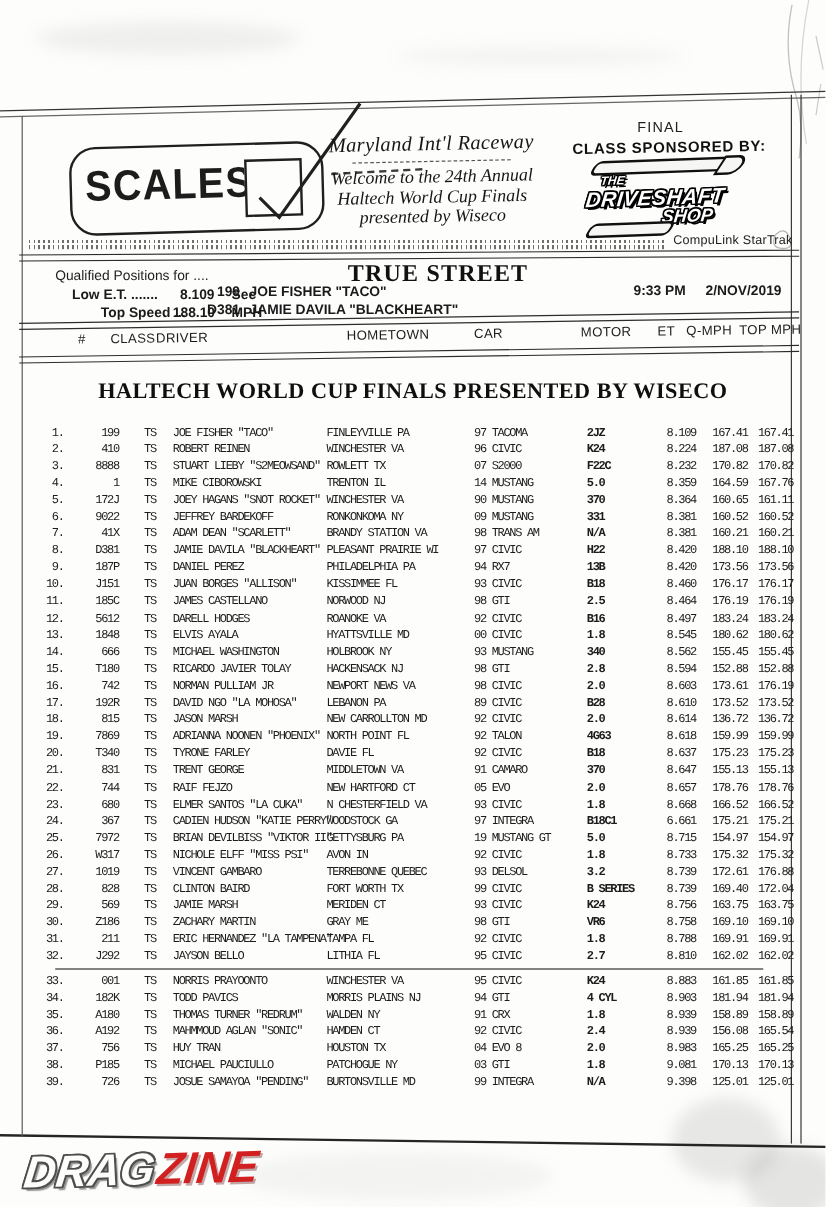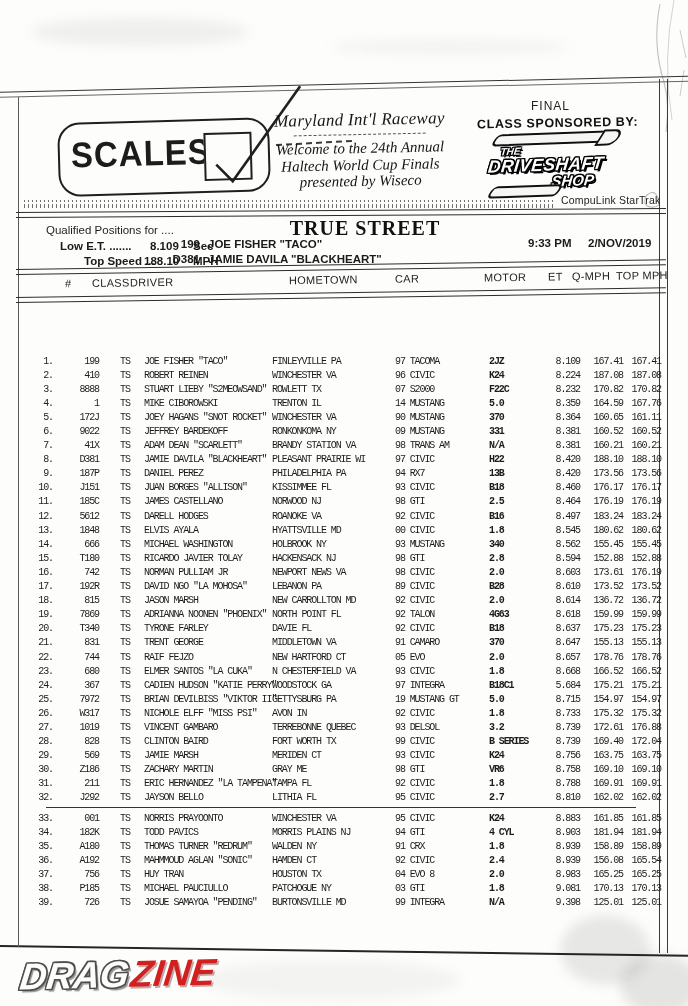--- a/index.html
+++ b/index.html
@@ -170,20 +170,21 @@
     <span class="h2">DRIVER</span>
     <span class="h3">HOMETOWN</span>
     <span class="h4">CAR</span>
     <span class="h5">MOTOR</span>
     <span class="h6">ET</span>
     <span class="h7">Q-MPH</span>
     <span class="h8">TOP MPH</span>
   </div>
   <div class="dline rule-band-bot"></div>
 
+  <div class="main-title">HALTECH WORLD CUP FINALS PRESENTED BY WISECO</div>
 
   <div class="rows" id="rows-a">
       <div class="row">
     <span class="c-pos">1.</span>
     <span class="c-num">199</span>
     <span class="c-cls">TS</span>
     <span class="c-drv">JOE FISHER "TACO"</span>
     <span class="c-hom">FINLEYVILLE PA</span>
     <span class="c-car">97 TACOMA</span>
     <span class="c-mot">2JZ</span>
@@ -456,21 +457,21 @@
     <span class="c-tm">166.52</span>
   </div>
       <div class="row">
     <span class="c-pos">24.</span>
     <span class="c-num">367</span>
     <span class="c-cls">TS</span>
     <span class="c-drv">CADIEN HUDSON "KATIE PERRY"</span>
     <span class="c-hom">WOODSTOCK GA</span>
     <span class="c-car">97 INTEGRA</span>
     <span class="c-mot">B18C1</span>
-    <span class="c-et">5.684</span>
+    <span class="c-et">6.661</span>
     <span class="c-qm">175.21</span>
     <span class="c-tm">175.21</span>
   </div>
       <div class="row">
     <span class="c-pos">25.</span>
     <span class="c-num">7972</span>
     <span class="c-cls">TS</span>
     <span class="c-drv">BRIAN DEVILBISS "VIKTOR II"</span>
     <span class="c-hom">GETTYSBURG PA</span>
     <span class="c-car">19 MUSTANG GT</span>

